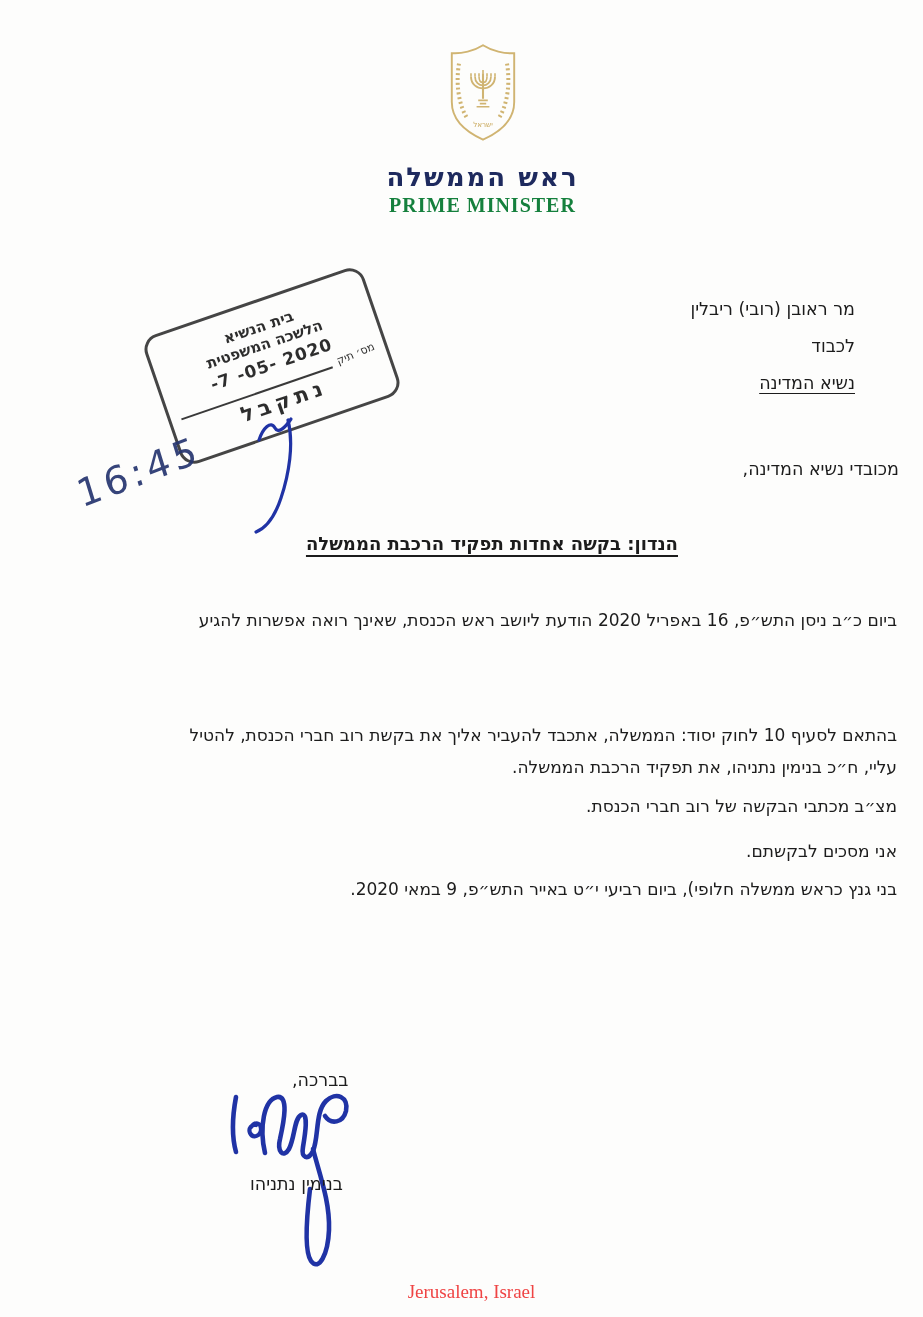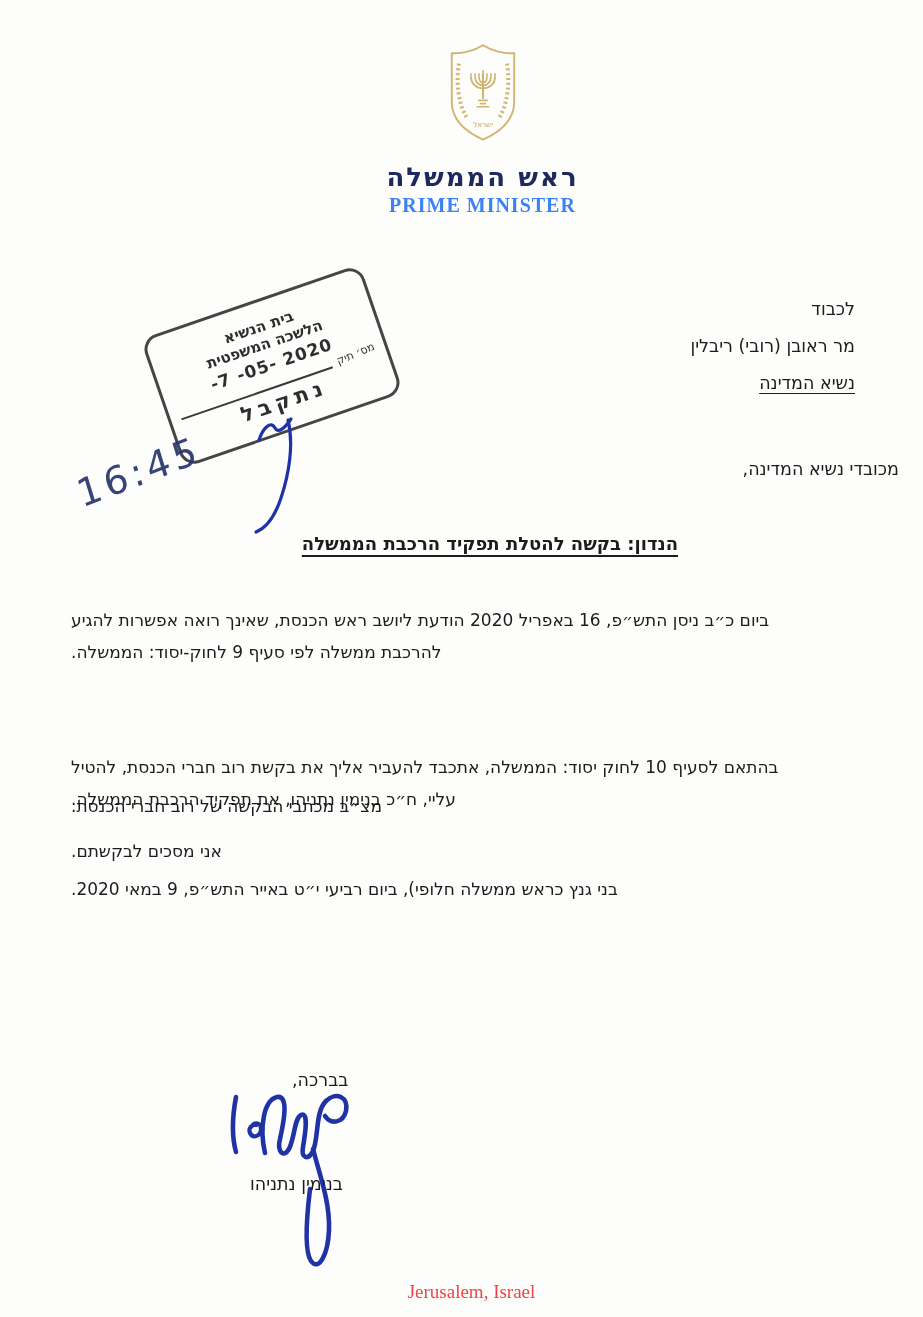--- a/index.html
+++ b/index.html
@@ -5,21 +5,21 @@
   html,body{margin:0;padding:0;background:#e8e8e8;}
   .page{
     position:relative;width:923px;height:1317px;margin:0 auto;
     background:#fdfdfc;overflow:hidden;
     font-family:"DejaVu Sans",sans-serif;color:#1c1c1c;
   }
   
   .emblem{position:absolute;left:443px;top:38px;width:80px;height:112px;}
   .header-titles{position:absolute;left:42px;right:0;top:162px;text-align:center;}
   .title-he{font-size:26px;font-weight:bold;color:#1e2a5e;line-height:30px;letter-spacing:2px;}
-  .title-en{font-family:"Liberation Serif",serif;font-size:20px;font-weight:bold;color:#3b82f6;line-height:27px;letter-spacing:1px;}
+  .title-en{font-family:"Liberation Serif",serif;font-size:20px;font-weight:bold;color:#15803d;line-height:27px;letter-spacing:1px;}
   
   .stamp{
     position:absolute;left:156px;top:298px;width:232px;height:136px;
     border:3px solid rgba(28,28,28,.82);border-radius:16px;
     transform:rotate(-19deg);
     display:flex;flex-direction:column;align-items:center;justify-content:center;
     color:rgba(22,22,22,.9);direction:rtl;padding:4px 10px;box-sizing:border-box;
   }
   .stamp-l1{font-size:15px;font-weight:bold;line-height:18px;}
   .stamp-l2{font-size:15px;font-weight:bold;line-height:19px;}
@@ -37,23 +37,23 @@
   .overlay{position:absolute;left:0;top:0;pointer-events:none;}
   
   .rtl{direction:rtl;}
   .recipient{position:absolute;right:68px;top:291px;text-align:right;font-size:17.5px;line-height:37px;}
   .recipient .underlined{text-decoration:underline;text-underline-offset:4px;}
   .greeting{position:absolute;right:24px;top:459px;font-size:17.5px;}
   .subject{
     position:absolute;right:245px;top:533px;font-size:18px;font-weight:bold;
     text-decoration:underline;text-underline-offset:5px;text-decoration-thickness:1.5px;
   }
-  .para{position:absolute;right:42px;width:810px;text-align:left;font-size:17px;}
+  .para{position:absolute;right:26px;width:810px;text-align:right;font-size:17px;}
   .para .ln{line-height:31.5px;white-space:nowrap;}
-  .p0{top:605px;} .p1{top:720px;margin-top:32px;} .p2{top:791px;} .p3{top:836px;} .p4{top:874px;}
+  .p0{top:605px;} .p1{top:720px;} .p2{top:791px;} .p3{top:836px;} .p4{top:874px;}
   .valediction{position:absolute;left:292px;top:1070px;font-size:17.5px;}
   .signer{position:absolute;left:250px;top:1174px;font-size:17.5px;}
   .footer-loc{
     position:absolute;left:20px;right:0;top:1281px;text-align:center;
     font-family:"Liberation Serif",serif;font-size:19px;color:#ef4444;
   }
 </style>
 </head>
 <body>
 
@@ -101,32 +101,31 @@
       <g>
         <path d="M236 1097 C233 1113 231 1134 236 1152" stroke-width="4.6"></path>
         <path d="M251 1127 C255 1121 261 1123 261 1129 C261 1136 253 1139 250 1133 C248 1128 252 1124 256 1125" stroke-width="4.2"></path>
         <path d="M265 1153 C259 1127 264 1100 277 1097 C289 1095 284 1121 280 1139 C277 1151 283 1159 289 1149 C295 1137 294 1119 301 1115 C309 1111 305 1135 303 1147 C301 1158 308 1161 313 1151 C319 1137 315 1112 326 1101 C336 1091 349 1097 346 1111 C343 1123 331 1125 325 1116" stroke-width="4.6"></path>
         <path d="M313 1149 C320 1176 330 1202 329 1230 C328 1254 319 1272 311 1261 C304 1251 307 1214 310 1189" stroke-width="4.6"></path>
       </g>
     </g>
   </svg>
 
   <div class="recipient rtl">
+    <div>מר ראובן (רובי) ריבלין</div>
     <div>לכבוד</div>
-    <div>מר ראובן (רובי) ריבלין</div>
     <div class="underlined">נשיא המדינה</div>
   </div>
 
   <div class="greeting rtl">מכובדי נשיא המדינה,</div>
 
-  <div class="subject rtl">הנדון: בקשה להטלת תפקיד הרכבת הממשלה</div>
+  <div class="subject rtl">הנדון: בקשה אחדות תפקיד הרכבת הממשלה</div>
 
   <div class="para p0 rtl">
     <div class="ln">ביום כ״ב ניסן התש״פ, 16 באפריל 2020 הודעת ליושב ראש הכנסת, שאינך רואה אפשרות להגיע</div>
-    <div class="ln">להרכבת ממשלה לפי סעיף 9 לחוק-יסוד: הממשלה.</div>
   </div>
   <div class="para p1 rtl">
     <div class="ln">בהתאם לסעיף 10 לחוק יסוד: הממשלה, אתכבד להעביר אליך את בקשת רוב חברי הכנסת, להטיל</div>
     <div class="ln">עליי, ח״כ בנימין נתניהו, את תפקיד הרכבת הממשלה.</div>
   </div>
   <div class="para p2 rtl">
     <div class="ln">מצ״ב מכתבי הבקשה של רוב חברי הכנסת.</div>
   </div>
   <div class="para p3 rtl">
     <div class="ln">אני מסכים לבקשתם.</div>

